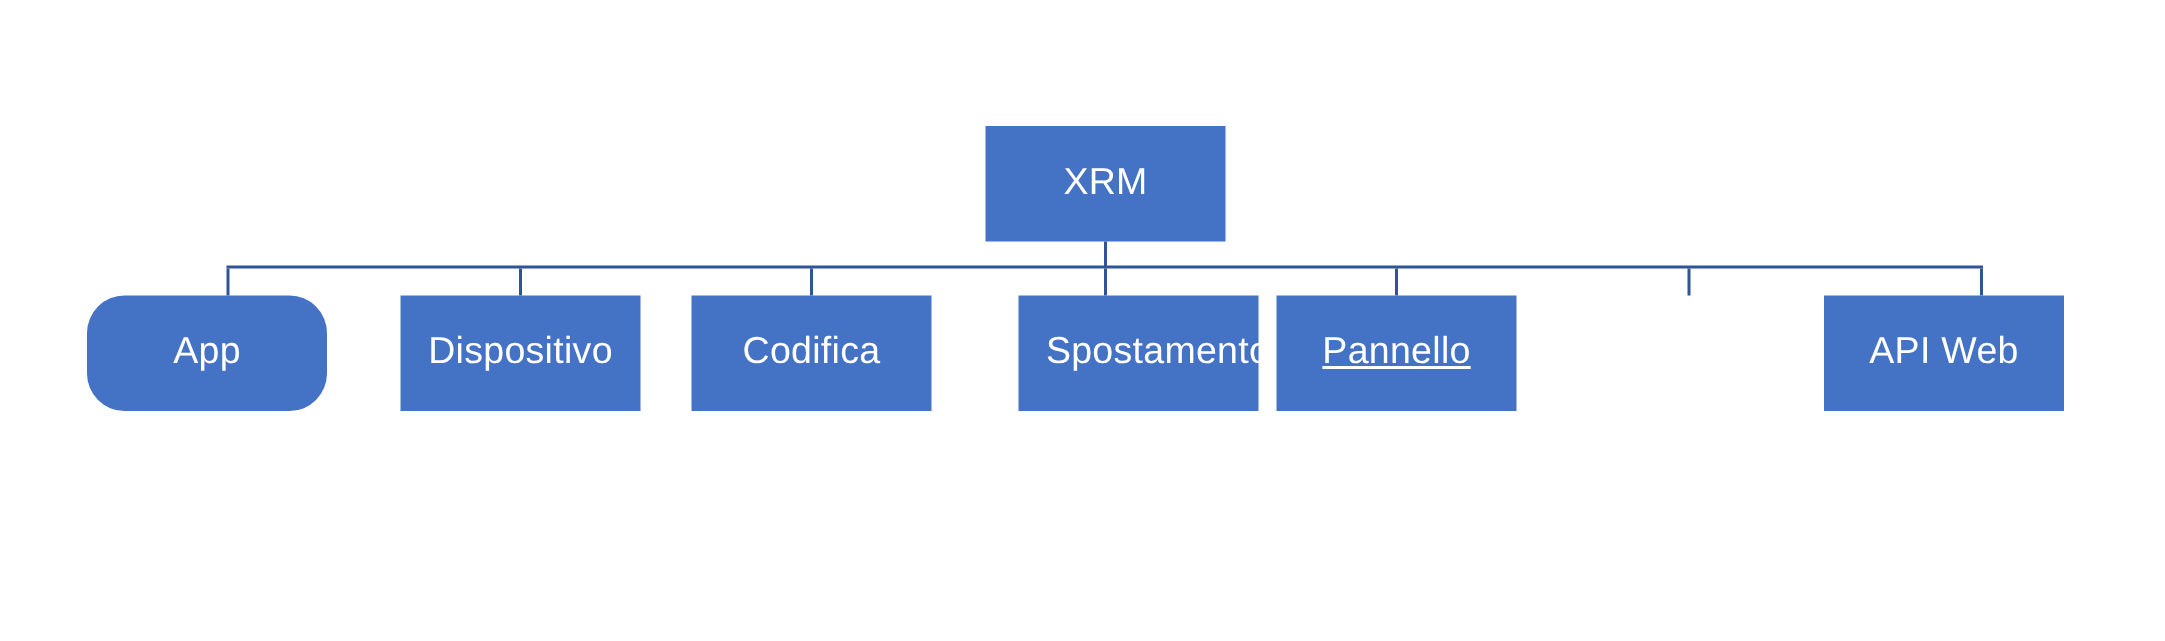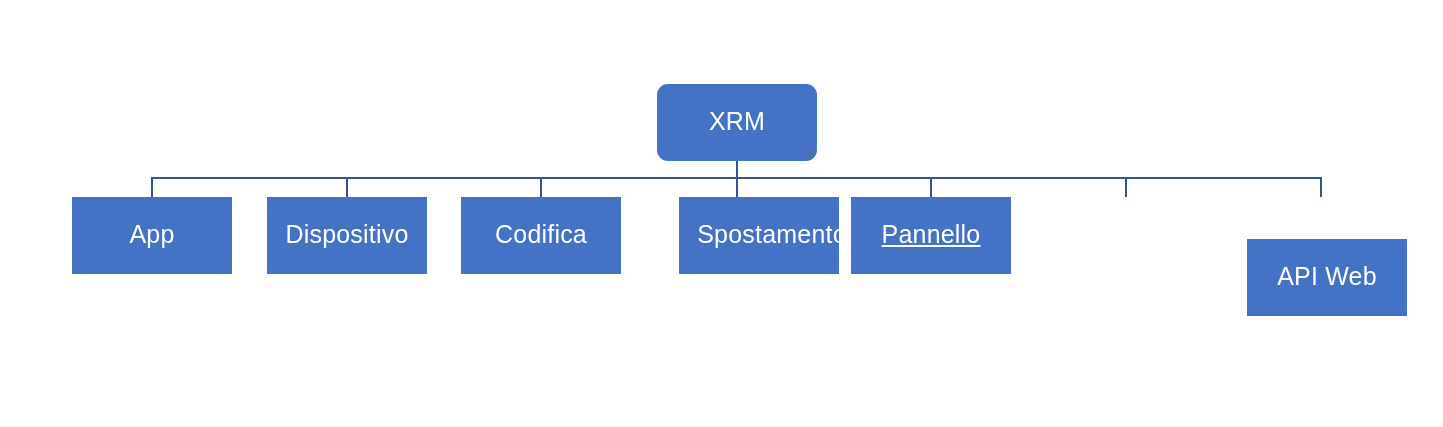--- a/index.html
+++ b/index.html
@@ -49,42 +49,42 @@
   <div class="connector v" style="left:736px; top:161px; height:17px;"></div>
   <div class="connector h" style="left:151px; top:177px; width:1171px;"></div>
   <div class="connector v" style="left:151px;  top:179px; height:18px;"></div>
   <div class="connector v" style="left:346px;  top:179px; height:18px;"></div>
   <div class="connector v" style="left:540px;  top:179px; height:18px;"></div>
   <div class="connector v" style="left:736px;  top:179px; height:18px;"></div>
   <div class="connector v" style="left:930px;  top:179px; height:18px;"></div>
   <div class="connector v" style="left:1125px; top:179px; height:18px;"></div>
   <div class="connector v" style="left:1320px; top:179px; height:18px;"></div>
 
-  <div class="node" style="left:657px; top:84px;border-radius:11px;">
+  <div class="node" style="left:657px; top:84px;">
     <span>XRM</span>
   </div>
 
-  <div class="node" style="left:72px; top:197px;">
+  <div class="node" style="left:58px; top:197px;border-radius:25px;">
     <span>App</span>
   </div>
 
   <div class="node" style="left:461px; top:197px;">
     <span>Codifica</span>
   </div>
 
   <div class="node" style="left:267px; top:197px;">
     <span>Dispositivo</span>
   </div>
 
   <div class="node" style="left:679px; top:197px;padding-left:26px;">
     <span>Spostamento</span>
   </div>
 
   <div class="node" style="left:851px; top:197px;text-decoration:underline;">
     <span>Pannello</span>
   </div>
 
 
-  <div class="node" style="left:1247px; top:197px;margin-top:42px;">
+  <div class="node" style="left:1216px; top:197px;">
     <span>API Web</span>
   </div>
 
 </div>
 
 </body></html>

